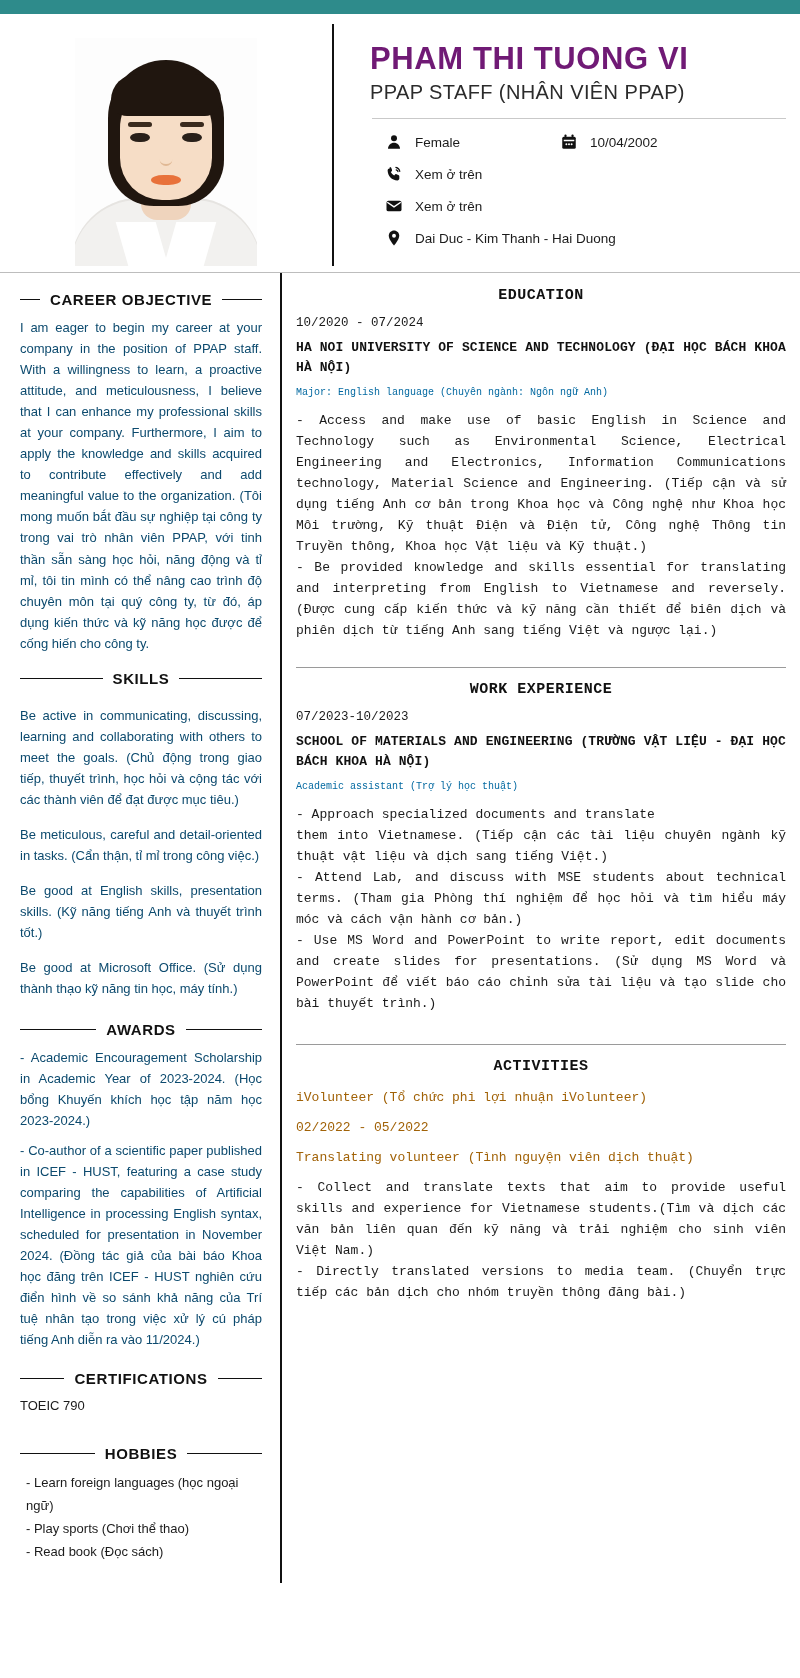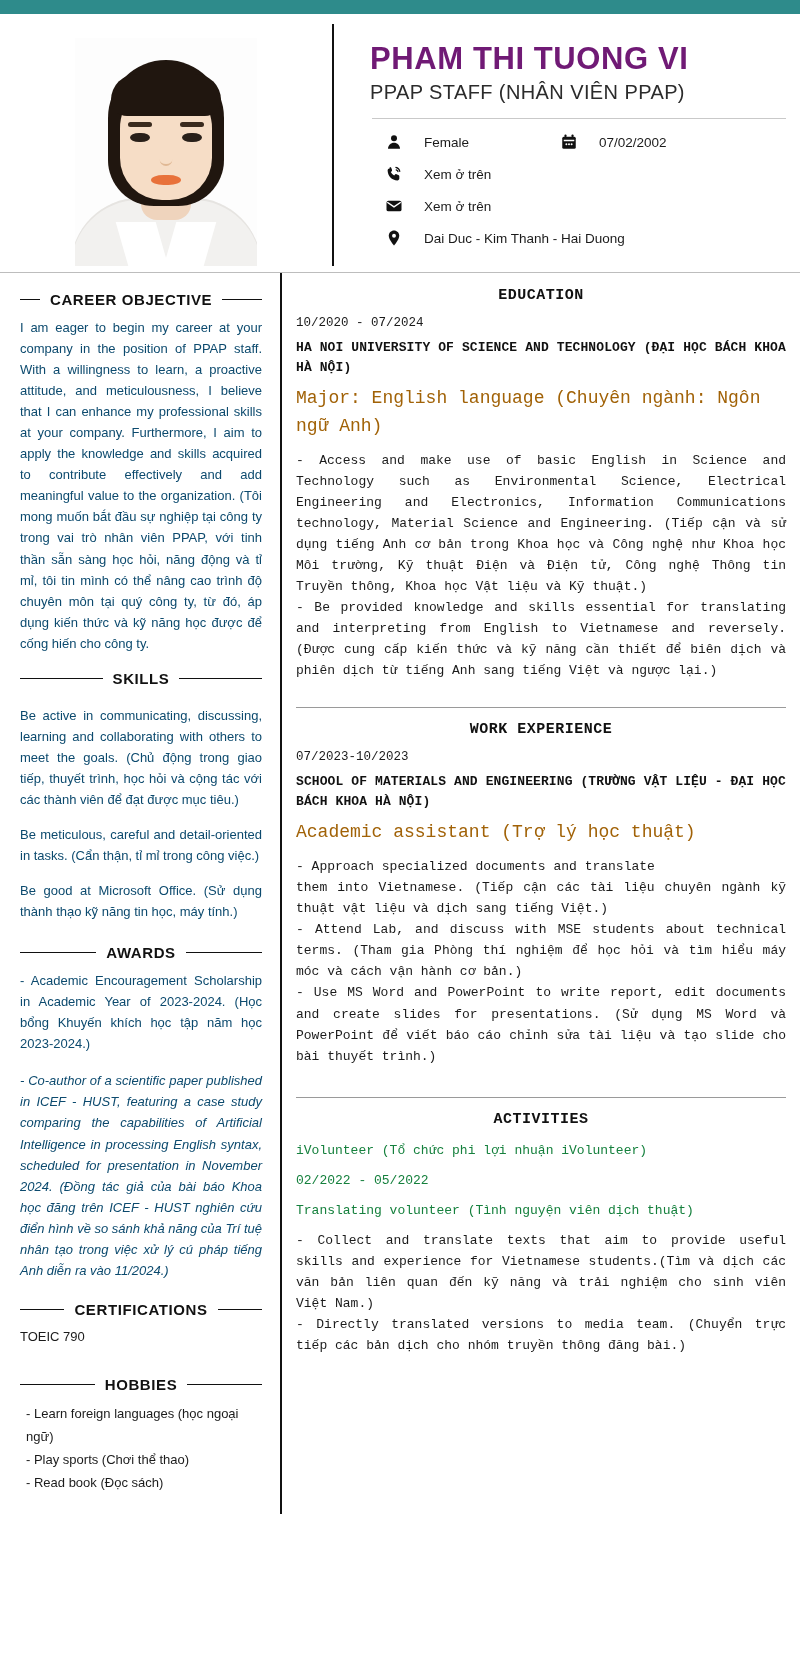--- a/index.html
+++ b/index.html
@@ -114,21 +114,21 @@
     border-top: 1px solid #c9c9c9;
     margin: 14px 6px 14px 2px;
   }
 
   .contact-grid {
     display: grid;
     grid-template-columns: 175px 1fr;
     row-gap: 13px;
     padding-left: 14px;
   }
-  .contact-item { display: flex; align-items: center; gap: 21px; }
+  .contact-item { display: flex; align-items: center; gap: 12px; }
   .contact-item.full { grid-column: 1 / -1; }
   .c-icon {
     width: 19px; height: 19px; flex: none;
     display: flex; align-items: center; justify-content: center;
   }
   .c-icon svg { width: 18px; height: 18px; fill: #111; display: block; }
   .c-text { font-size: 13.5px; color: #1b1b1b; }
 
   
   .body-wrap {
@@ -170,33 +170,33 @@
   }
 
   .p {
     font-size: 13px;
     line-height: 1.62;
     text-align: justify;
     color: #0c4a6e;
     margin-bottom: 0;
   }
   .p + .p { margin-top: 14px; }
-  .p.tight + .p.tight { margin-top: 16px; font-style: italic; }
+  .p.tight + .p.tight { margin-top: 8px; }
 
   .date { font-size: 12.5px; color: #1b1b1b; margin-bottom: 8px; }
   .org {
     font-size: 13px; font-weight: 700; line-height: 1.5;
     color: #111; margin-bottom: 8px; letter-spacing: 0.1px;
   }
-  .subrole { font-size: 18px; color: #a16207; margin-bottom: 9px; line-height: 1.55; }
+  .subrole { font-size: 10px; color: #0369a1; margin-bottom: 9px; line-height: 1.55; }
   .bullets { font-size: 13px; line-height: 1.62; text-align: justify; color: #1b1b1b; }
   .bullets > div { margin-bottom: 0; }
   .hobby-list { font-size: 13px; line-height: 1.78; color: #1b1b1b; padding-left: 6px; }
   .cert-val { font-size: 13px; color: #1b1b1b; line-height: 1.6; }
-  .act-line { font-size: 13px; color: #15803d; line-height: 1.62; margin-bottom: 9px; }
+  .act-line { font-size: 13px; color: #a16207; line-height: 1.62; margin-bottom: 9px; }
 </style>
 </head>
 <body>
 
 <div class="top-bar"></div>
 
 <div class="header">
 
   <div class="photo-col">
     <div class="photo">
@@ -239,21 +239,21 @@
           <svg viewBox="0 0 24 24">
               <rect x="3" y="5" width="18" height="16" rx="2"></rect>
               <rect x="6" y="2" width="2.6" height="4" rx="1"></rect>
               <rect x="15.4" y="2" width="2.6" height="4" rx="1"></rect>
               <rect x="5" y="9" width="14" height="2" fill="#fff"></rect>
               <circle cx="8.5" cy="15" r="1.3" fill="#fff"></circle>
               <circle cx="12" cy="15" r="1.3" fill="#fff"></circle>
               <circle cx="15.5" cy="15" r="1.3" fill="#fff"></circle>
             </svg>
         </span>
-        <span class="c-text">07/02/2002</span>
+        <span class="c-text">10/04/2002</span>
       </div>
 
       <div class="contact-item full">
         <span class="c-icon">
           <svg viewBox="0 0 24 24">
               <path d="M6.5 2.5c.8 0 1.5.5 1.8 1.3l1 2.5c.3.8.1 1.7-.6 2.2l-1 .8c1 2 2.6 3.6 4.6 4.6l.8-1c.5-.7 1.4-.9 2.2-.6l2.5 1c.8.3 1.3 1 1.3 1.8V18c0 1.4-1.1 2.5-2.5 2.5C9.2 20.5 3.5 14.8 3.5 7 3.5 5.6 4.6 4.5 6 4.5z"></path>
               <path d="M14.5 3.2c2.6.5 4.7 2.6 5.2 5.2" stroke="#111" stroke-width="1.6" fill="none" stroke-linecap="round"></path>
               <path d="M14.9 6.4c1.2.3 2.1 1.2 2.4 2.4" stroke="#111" stroke-width="1.6" fill="none" stroke-linecap="round"></path>
             </svg>
         </span>
@@ -295,20 +295,21 @@
     </div>
     <div class="p">I am eager to begin my career at your company in the position of PPAP staff.  With a willingness to learn, a proactive attitude, and meticulousness, I believe that I can enhance my professional skills at your company. Furthermore, I aim to apply the knowledge and skills acquired to contribute effectively and add meaningful value to the organization. (Tôi mong muốn bắt đầu sự nghiệp tại công ty trong vai trò nhân viên PPAP, với tinh thần sẵn sàng học hỏi, năng động và tỉ mỉ, tôi tin mình có thể nâng cao trình độ chuyên môn tại quý công ty, từ đó, áp dụng kiến thức và kỹ năng học được để cống hiến cho công ty.</div>
 
     <div class="sec-head">
       <span class="line"></span>
       <span class="title">SKILLS</span>
       <span class="line"></span>
     </div>
     <div class="p" style="margin-top:18px">Be active in communicating, discussing, learning and collaborating with others to meet the goals. (Chủ động trong giao tiếp, thuyết trình, học hỏi và cộng tác với các thành viên để đạt được mục tiêu.)</div>
     <div class="p">Be meticulous, careful and detail-oriented in tasks. (Cẩn thận, tỉ mỉ trong công việc.)</div>
+    <div class="p">Be good at English skills, presentation skills. (Kỹ năng tiếng Anh và thuyết trình tốt.)</div>
     <div class="p">Be good at Microsoft Office. (Sử dụng thành thạo kỹ năng tin học, máy tính.)</div>
 
     <div class="sec-head" style="margin-top:22px">
       <span class="line"></span>
       <span class="title">AWARDS</span>
       <span class="line"></span>
     </div>
     <div class="p tight">- Academic Encouragement Scholarship in Academic Year of 2023-2024. (Học bổng Khuyến khích học tập năm học 2023-2024.)</div>
     <div class="p tight">- Co-author of a scientific paper published in ICEF - HUST, featuring a case study comparing the capabilities of Artificial Intelligence in processing English syntax, scheduled for presentation in November 2024. (Đồng tác giả của bài báo Khoa học đăng trên ICEF - HUST nghiên cứu điển hình về so sánh khả năng của Trí tuệ nhân tạo trong việc xử lý cú pháp tiếng Anh diễn ra vào 11/2024.)</div>
 

